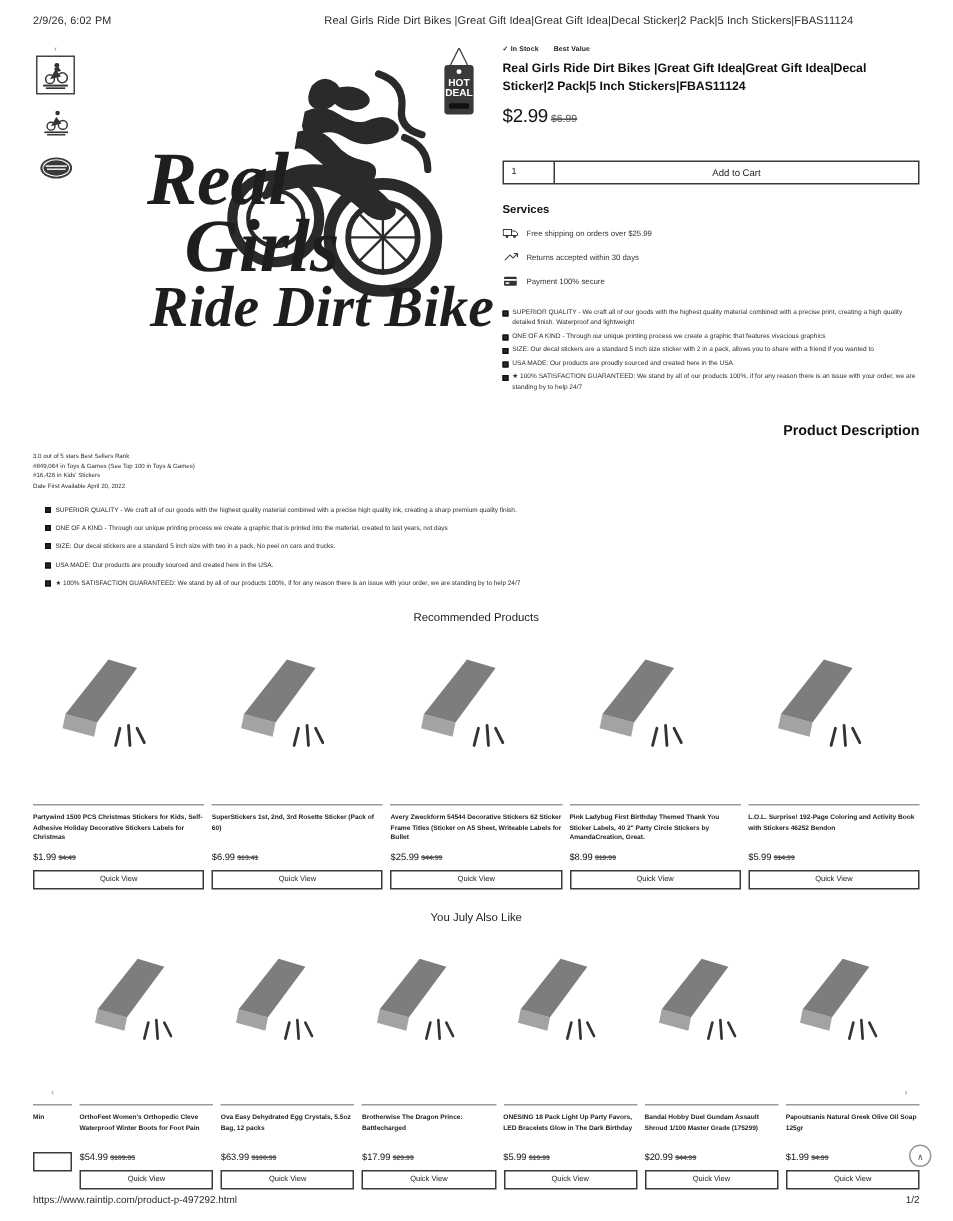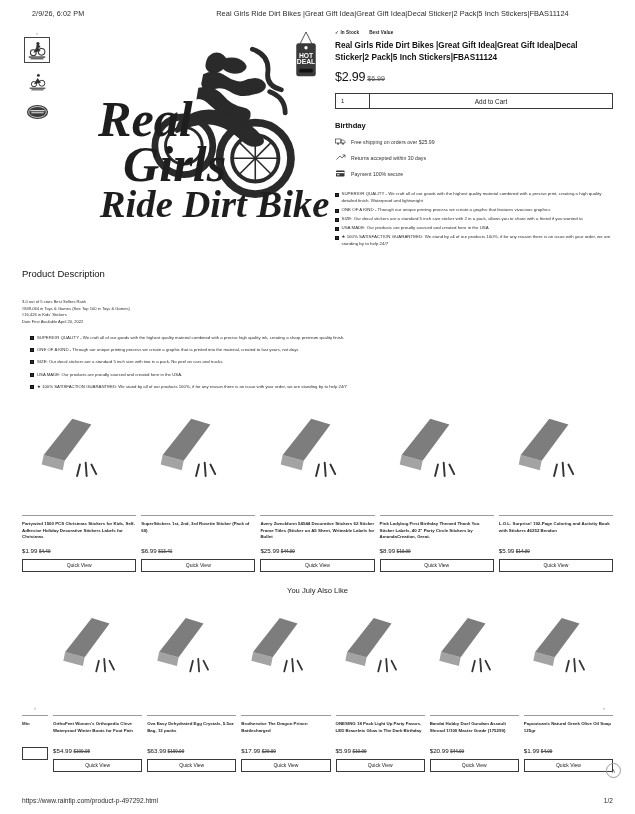--- a/index.html
+++ b/index.html
@@ -13,21 +13,21 @@
   .page {
     position: relative;
     width: 635px; height: 814px;
     background: #fff;
   }
 
   
   .print-header {
     position: absolute; top: 0; left: 0; right: 0; height: 26px;
     display: flex; align-items: center;
-    padding: 0 32px;
+    padding: 0 22px;
     font-size: 7.2px; color: #2b2b2b;
   }
   .ph-date { width: 150px; flex: none; letter-spacing: .1px; }
   .ph-title { flex: 1; text-align: center; font-size: 7.4px; letter-spacing: .05px; }
 
   
   .content {
     position: absolute; top: 26px; left: 0; right: 0; bottom: 28px;
     padding: 0 22px;
   }
@@ -66,21 +66,21 @@
     font-size: 4.6px; font-weight: bold; color: #222;
     letter-spacing: .1px; display: flex; align-items: center; gap: 1.5px;
   }
   .badge .chk { font-size: 4.6px; }
 
   .prod-title {
     font-size: 8.2px; font-weight: bold; line-height: 1.42;
     color: #111; margin-bottom: 7px;
   }
 
-  .price-row { display: flex; align-items: baseline; gap: 2px; margin-bottom: 9px; }
+  .price-row { display: flex; align-items: baseline; gap: 2px; margin-bottom: 23px; }
   .price-now { font-size: 12.5px; color: #111; letter-spacing: -.2px; }
   .price-was {
     font-size: 7px; color: #555; text-decoration: line-through;
   }
 
   .cart-row {
     display: flex; height: 16px; border: 1px solid #3a3a3a; margin-bottom: 12px;
   }
   .qty {
     width: 34px; flex: none; border-right: 1px solid #3a3a3a;
@@ -107,22 +107,22 @@
     display: flex; gap: 2.5px; margin-bottom: 2.5px;
     font-size: 4.4px; color: #2e2e2e; line-height: 1.5;
   }
   .det-bullet {
     width: 4px; height: 4px; flex: none; margin-top: 1.5px;
     background: #2b2b2b; border: .5px solid #111;
   }
 
   
   .desc-title {
-    text-align: left; font-size: 9.5px; font-weight: normal;
-    color: #111; margin-top: 18px; margin-bottom: 20px;
+    text-align: right; font-size: 9.5px; font-weight: bold;
+    color: #111; margin-top: 18px; margin-bottom: 8px;
   }
   .rank-block { font-size: 4.1px; line-height: 1.62; color: #2e2e2e; margin-bottom: 9px; }
   .desc-list { padding-left: 8px; }
   .desc-item {
     display: flex; gap: 3px; margin-bottom: 6px;
     font-size: 4.3px; color: #2b2b2b; line-height: 1.5;
   }
   .desc-bullet {
     width: 4px; height: 4px; flex: none; margin-top: 1px;
     background: #2b2b2b; border: .5px solid #111;
@@ -288,21 +288,21 @@
         <div class="price-row">
           <span class="price-now">$2.99</span>
           <span class="price-was">$6.99</span>
         </div>
 
         <div class="cart-row">
           <div class="qty">1</div>
           <div class="addcart">Add to Cart</div>
         </div>
 
-        <div class="sec-head">Birthday</div>
+        <div class="sec-head">Services</div>
         <div class="svc-list">
 
           <div class="svc">
             <svg class="svc-ico" viewBox="0 0 22 16">
               <rect x="1" y="3" width="11" height="8" fill="none" stroke="#333" stroke-width="1.3"></rect>
               <path d="M12 5 H17 L20 8 V11 H12 Z" fill="none" stroke="#333" stroke-width="1.3"></path>
               <circle cx="6" cy="12.6" r="1.8" fill="#333"></circle>
               <circle cx="16" cy="12.6" r="1.8" fill="#333"></circle>
             </svg>
             <span>Free shipping on orders over $25.99</span>
@@ -378,20 +378,21 @@
         <span class="desc-bullet"></span>
         <span>USA MADE: Our products are proudly sourced and created here in the USA.</span>
       </div>
       <div class="desc-item">
         <span class="desc-bullet"></span>
         <span>★ 100% SATISFACTION GUARANTEED: We stand by all of our products 100%, if for any reason there is an issue with your order, we are standing by to help 24/7</span>
       </div>
     </div>
 
     <div class="carousel">
+      <div class="car-title">Recommended Products</div>
       <div class="car-strip">
 
         <div class="card">
           <div class="card-img">
             <svg viewBox="0 0 90 90" width="86" height="86">
               <g fill="#666">
                 <path d="M8 46 L38 8 L58 14 L30 52 Z" opacity=".85"></path>
                 <path d="M8 46 L30 52 L28 62 L6 56 Z" opacity=".6"></path>
               </g>
               <g stroke="#333" stroke-width="2" fill="none" stroke-linecap="round">

